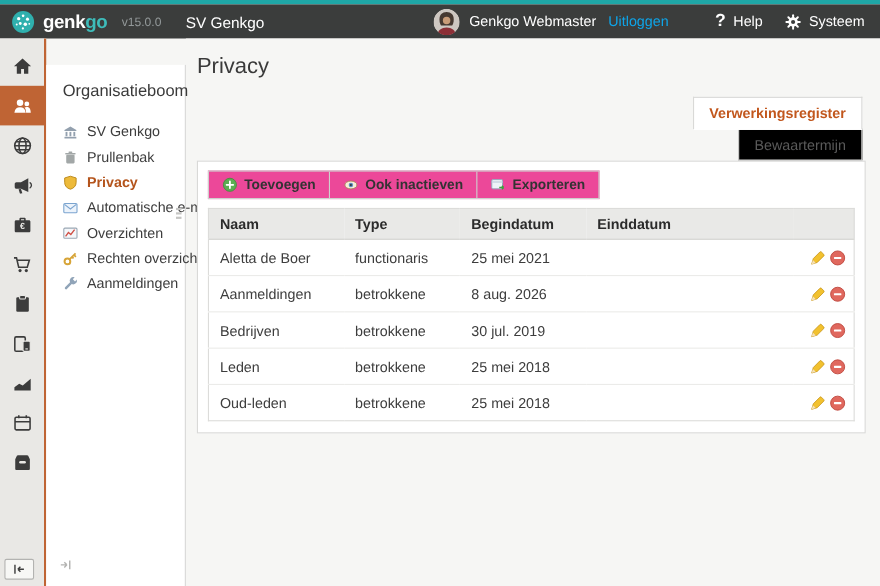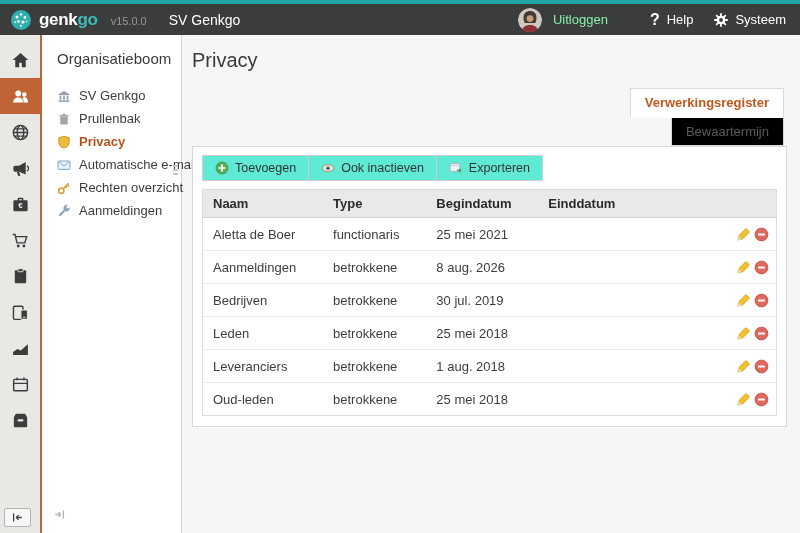--- a/index.html
+++ b/index.html
@@ -10,54 +10,54 @@
   .topstrip { height:4px; background:#1fa7a7; }
   .topbar { height:31px; background:#3b3d3c; display:flex; align-items:center; padding:0 14px 0 10px; color:#fff; }
   .logo-wrap { display:flex; align-items:center; }
   .logo-text { font-size:17px; font-weight:bold; margin-left:7px; letter-spacing:-0.3px; }
   .logo-text .p2 { color:#3ebcba; }
   .version { color:#93999a; font-size:11px; margin-left:13px; margin-top:2px; }
   .win-title { font-size:14px; margin-left:22px; }
   .tb-right { margin-left:auto; display:flex; align-items:center; font-size:13px; }
   .avatar { width:24px; height:24px; border-radius:50%; overflow:hidden; display:inline-flex; }
   .user-name { margin-left:9px; }
-  .logout { color:#86efac; margin-left:11px; cursor:pointer; }
+  .logout { color:#0ea5e9; margin-left:11px; cursor:pointer; }
   .help-group { display:flex; align-items:center; margin-left:42px; cursor:pointer; }
   .qmark { font-size:16px; font-weight:bold; }
   .help-label { margin-left:7px; }
   .sys-group { display:flex; align-items:center; margin-left:20px; cursor:pointer; }
   .sys-label { margin-left:6px; }
 
   
   .app { display:flex; height:498px; }
 
   
   .iconbar { width:42px; background:#e9e8e5; border-right:2px solid #bf6434; position:relative; flex-shrink:0; padding-top:7px; }
   .ib-item { height:36px; display:flex; align-items:center; justify-content:center; color:#3c3c3c; cursor:pointer; }
   .ib-item.active { background:#bf6434; color:#fff; --icn-bg:#bf6434; }
   .ib-collapse { position:absolute; bottom:6px; left:4px; width:27px; height:19px; background:#f7f7f5; border:1px solid #b3b3b1; border-radius:2px; display:flex; align-items:center; justify-content:center; color:#3e3e3e; cursor:pointer; }
 
   
-  .sidebar { width:140px; background:#fff; border-right:1px solid #d8d8d6; position:relative; padding:15px 0 0 15px; flex-shrink:0; }
+  .sidebar { width:127px; background:#fff; border-right:1px solid #d8d8d6; position:relative; padding:15px 0 0 15px; flex-shrink:0;margin-top:24px; }
   .sb-title { font-size:15px; color:#3a3a3a; font-weight:400; }
   .sb-list { list-style:none; margin-top:17px; }
   .sb-item { display:flex; align-items:center; gap:8px; font-size:13px; color:#3d3d3d; height:23px; cursor:pointer; white-space:nowrap; }
   .sb-item.active .sb-label { color:#b4541c; font-weight:bold; }
   .sb-resize { position:absolute; right:3px; top:130px; display:flex; flex-direction:column; gap:2px; cursor:col-resize; }
   .sb-resize i { width:5px; height:2px; background:#c5c5c3; display:block; }
   .sb-collapse { position:absolute; bottom:8px; left:11px; color:#b3b3b1; cursor:pointer; }
 
   
   .main { flex:1; background:#f6f6f4; padding:14px 13px 0 10px; overflow:hidden; }
   .page-title { font-size:20px; color:#3a3a3a; font-weight:400; }
   .tabs { display:flex; align-items:flex-end; margin-top:16px;flex-direction:column; }
   .tab { padding:6px 14px; font-size:13px; color:#5a5a5a; background:#000000; border:1px solid #d9d9d7; margin-right:3px; cursor:pointer; position:relative; }
   .tab.active { background:#fff; color:#c2571d; font-weight:bold; border-bottom-color:#fff; margin-bottom:-1px; padding-bottom:7px; z-index:2; }
   .panel { background:#fff; border:1px solid #d9d9d7; padding:8px 9px 10px; position:relative; z-index:1; }
-  .toolbar { display:inline-flex; background:#5eead4; border:1px solid #cfcfcd; border-radius:0; }
+  .toolbar { display:inline-flex; background:#ec4899; border:1px solid #cfcfcd; border-radius:0;font-weight:bold; }
   .tbtn { display:flex; align-items:center; gap:6px; padding:5px 12px; font-size:12.5px; color:#333; border-right:1px solid #cfcfcd; cursor:pointer; }
   .tbtn:last-child { border-right:none; }
 
   .tbl { width:100%; border-collapse:collapse; margin-top:8px; font-size:13px; table-layout:fixed; border:1px solid #dcdcda; }
   .tbl th { background:#e9e9e7; text-align:left; font-weight:bold; color:#2b2b2b; padding:6px 10px; border-bottom:1px solid #d4d4d2; }
   .tbl td { padding:8px 10px; color:#3d3d3d; border-top:1px solid #ebebe9; overflow:hidden; white-space:nowrap; }
   .tbl tr:first-child td { border-top:none; }
   .td-actions { text-align:right; padding-right:7px !important; }
   .act-btn { display:inline-flex; margin-left:3px; cursor:pointer; vertical-align:middle; }
 
@@ -95,20 +95,21 @@
   <span class="win-title">SV Genkgo</span>
   <div class="tb-right">
     <span class="avatar icn s24">
         <svg viewBox="0 0 24 24">
           <circle cx="12" cy="12" r="12" fill="#cdc7c1"></circle>
           <path d="M12 3c-4.1 0-6.5 2.7-6.5 6.7 0 2.7.8 4.6 1.4 5.4h10.2c.6-.8 1.4-2.7 1.4-5.4C18.5 5.7 16.1 3 12 3z" fill="#463931"></path>
           <circle cx="12" cy="10.6" r="3.4" fill="#c99c78"></circle>
           <path d="M3.5 24c.4-4.5 3.9-7 8.5-7s8.1 2.5 8.5 7z" fill="#8c2f36"></path>
         </svg>
       </span>
+    <span class="user-name">Genkgo Webmaster</span>
     <span class="logout">Uitloggen</span>
     <span class="help-group">
       <span class="qmark">?</span>
       <span class="help-label">Help</span>
     </span>
     <span class="sys-group">
       <span class="icn s16">
           <svg viewBox="0 0 16 16">
             <g fill="#fff">
               <rect x="7.1" y="1" width="1.8" height="14" rx="0.9"></rect>
@@ -281,20 +282,29 @@
           <span class="sb-label">Privacy</span>
         </li>
         <li class="sb-item">
           <span class="icn s14">
             <svg viewBox="0 0 14 14">
               <rect x="1" y="3" width="12" height="8.4" rx="1" fill="#ecf3fb" stroke="#7ba4cf" stroke-width="1"></rect>
               <path d="M1.6 3.8L7 8l5.4-4.2" fill="none" stroke="#7ba4cf" stroke-width="1"></path>
             </svg>
           </span>
           <span class="sb-label">Automatische e-mails</span>
+        </li>
+        <li class="sb-item">
+          <span class="icn s14">
+            <svg viewBox="0 0 14 14">
+              <rect x="1" y="2.4" width="12" height="9.2" rx="1" fill="#f4f7fa" stroke="#9aa7b4" stroke-width="1"></rect>
+              <path d="M2.6 9.8l2.6-3.4 2.2 1.8 3.4-4.4" fill="none" stroke="#cf4f45" stroke-width="1.2"></path>
+            </svg>
+          </span>
+          <span class="sb-label">Overzichten</span>
         </li>
         <li class="sb-item">
           <span class="icn s14">
             <svg viewBox="0 0 14 14">
               <g stroke="#d7a437" fill="none">
                 <circle cx="4.3" cy="9.7" r="2.6" stroke-width="1.8"></circle>
                 <path d="M6.4 7.6l5.3-5.3M10 3.5l2 2M8.3 5.2l1.6 1.6" stroke-width="1.6"></path>
               </g>
             </svg>
           </span>
@@ -460,41 +470,20 @@
                 </span><span class="act-btn">
                   <span class="icn s15">
                     <svg viewBox="0 0 16 16">
                       <circle cx="8" cy="8" r="6.8" fill="#e0685e" stroke="#bf4a40" stroke-width="0.9"></circle>
                       <rect x="4.4" y="7" width="7.2" height="2" rx="0.6" fill="#fff"></rect>
                     </svg>
                   </span>
                 </span></td>
             </tr>
             <tr>
-              <td>Leveranciers</td>
-              <td>betrokkene</td>
-              <td>1 aug. 2018</td>
-              <td></td>
-              <td class="td-actions"><span class="act-btn">
-                  <span class="icn s15">
-                    <svg viewBox="0 0 16 16">
-                      <path d="M13.8 4.6l-2.4-2.4c-.4-.4-1-.4-1.4 0L3.6 8.6 2 14l5.4-1.6 6.4-6.4c.4-.4.4-1 0-1.4z" fill="#f2c12e" stroke="#c8971d" stroke-width="0.8"></path>
-                      <path d="M2 14l1.2-4 2.8 2.8z" fill="#f5e1b8"></path>
-                    </svg>
-                  </span>
-                </span><span class="act-btn">
-                  <span class="icn s15">
-                    <svg viewBox="0 0 16 16">
-                      <circle cx="8" cy="8" r="6.8" fill="#e0685e" stroke="#bf4a40" stroke-width="0.9"></circle>
-                      <rect x="4.4" y="7" width="7.2" height="2" rx="0.6" fill="#fff"></rect>
-                    </svg>
-                  </span>
-                </span></td>
-            </tr>
-            <tr>
               <td>Oud-leden</td>
               <td>betrokkene</td>
               <td>25 mei 2018</td>
               <td></td>
               <td class="td-actions"><span class="act-btn">
                   <span class="icn s15">
                     <svg viewBox="0 0 16 16">
                       <path d="M13.8 4.6l-2.4-2.4c-.4-.4-1-.4-1.4 0L3.6 8.6 2 14l5.4-1.6 6.4-6.4c.4-.4.4-1 0-1.4z" fill="#f2c12e" stroke="#c8971d" stroke-width="0.8"></path>
                       <path d="M2 14l1.2-4 2.8 2.8z" fill="#f5e1b8"></path>
                     </svg>

